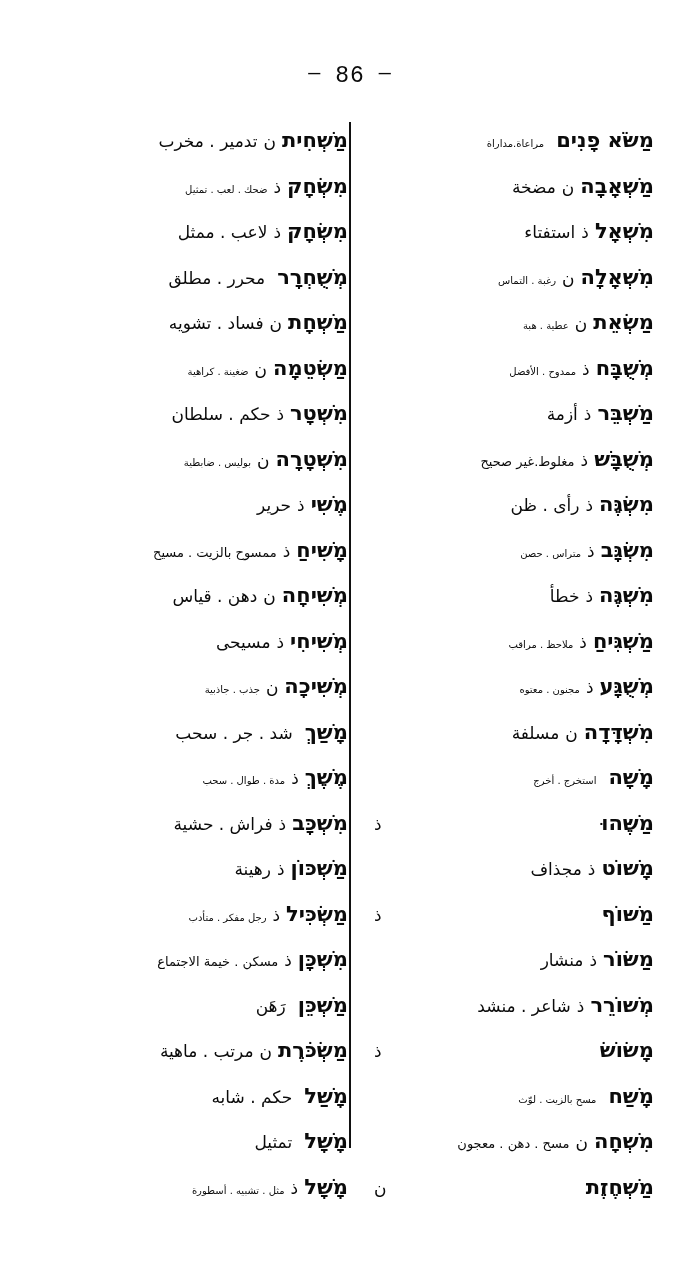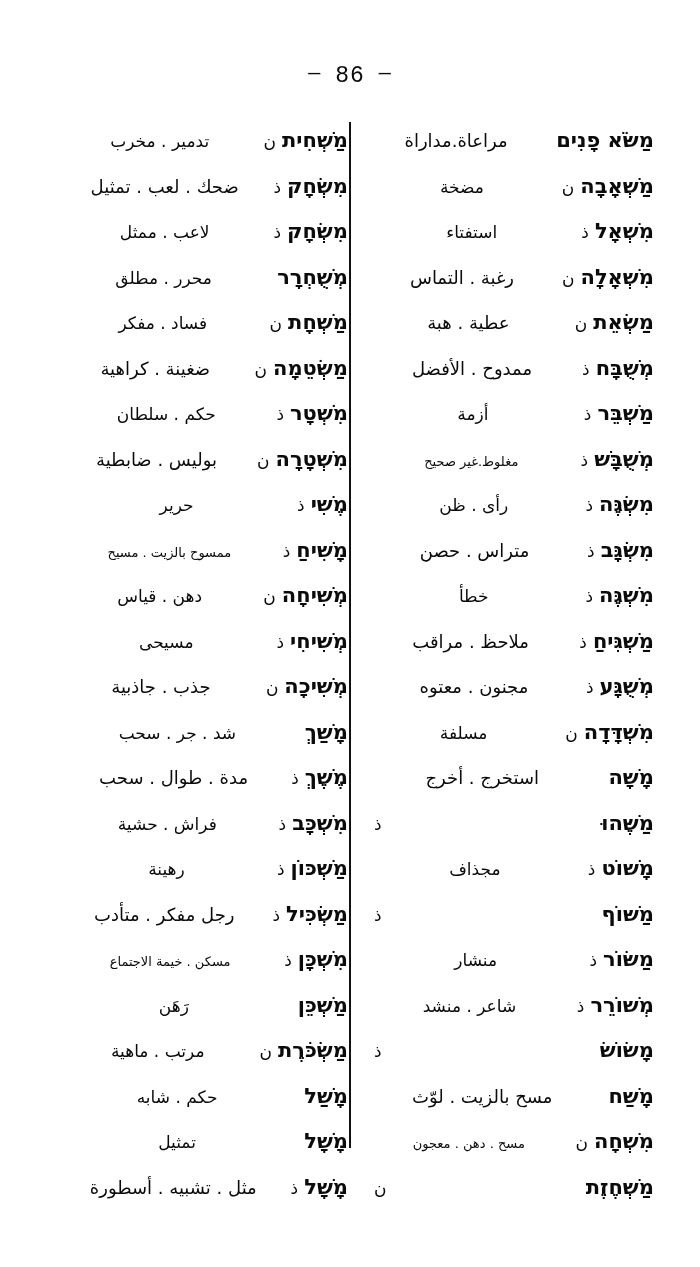--- a/index.html
+++ b/index.html
@@ -92,27 +92,27 @@
     font-size: 17px;
     flex: 0 0 auto;
     padding: 0 6px;
     direction: rtl;
     unicode-bidi: isolate;
   }
   .ar {
     font-family: "DejaVu Sans", sans-serif;
     font-size: 17px;
     flex: 1 1 auto;
-    text-align: center;
+    text-align: right;
     direction: rtl;
     unicode-bidi: isolate;
     overflow: hidden;
   }
   .ar.small {
-    font-size: 18px;
+    font-size: 10px;
   }
   .ar.xsmall {
     font-size: 13px;
   }
 </style>
 </head>
 <body>
 
 <div class="page">
 
@@ -260,21 +260,21 @@
         <span class="ar">لاعب . ممثل</span>
       </div>
       <div class="entry">
         <span class="heb">מְשֻׁחְרָר</span>
         <span class="gen"></span>
         <span class="ar">محرر . مطلق</span>
       </div>
       <div class="entry">
         <span class="heb">מַשְׁחָת</span>
         <span class="gen">ن</span>
-        <span class="ar">فساد . مفكر</span>
+        <span class="ar">فساد . تشويه</span>
       </div>
       <div class="entry">
         <span class="heb">מַשְׂטֵמָה</span>
         <span class="gen">ن</span>
         <span class="ar small">ضغينة . كراهية</span>
       </div>
       <div class="entry">
         <span class="heb">מִשְׁטָר</span>
         <span class="gen">ذ</span>
         <span class="ar">حكم . سلطان</span>

